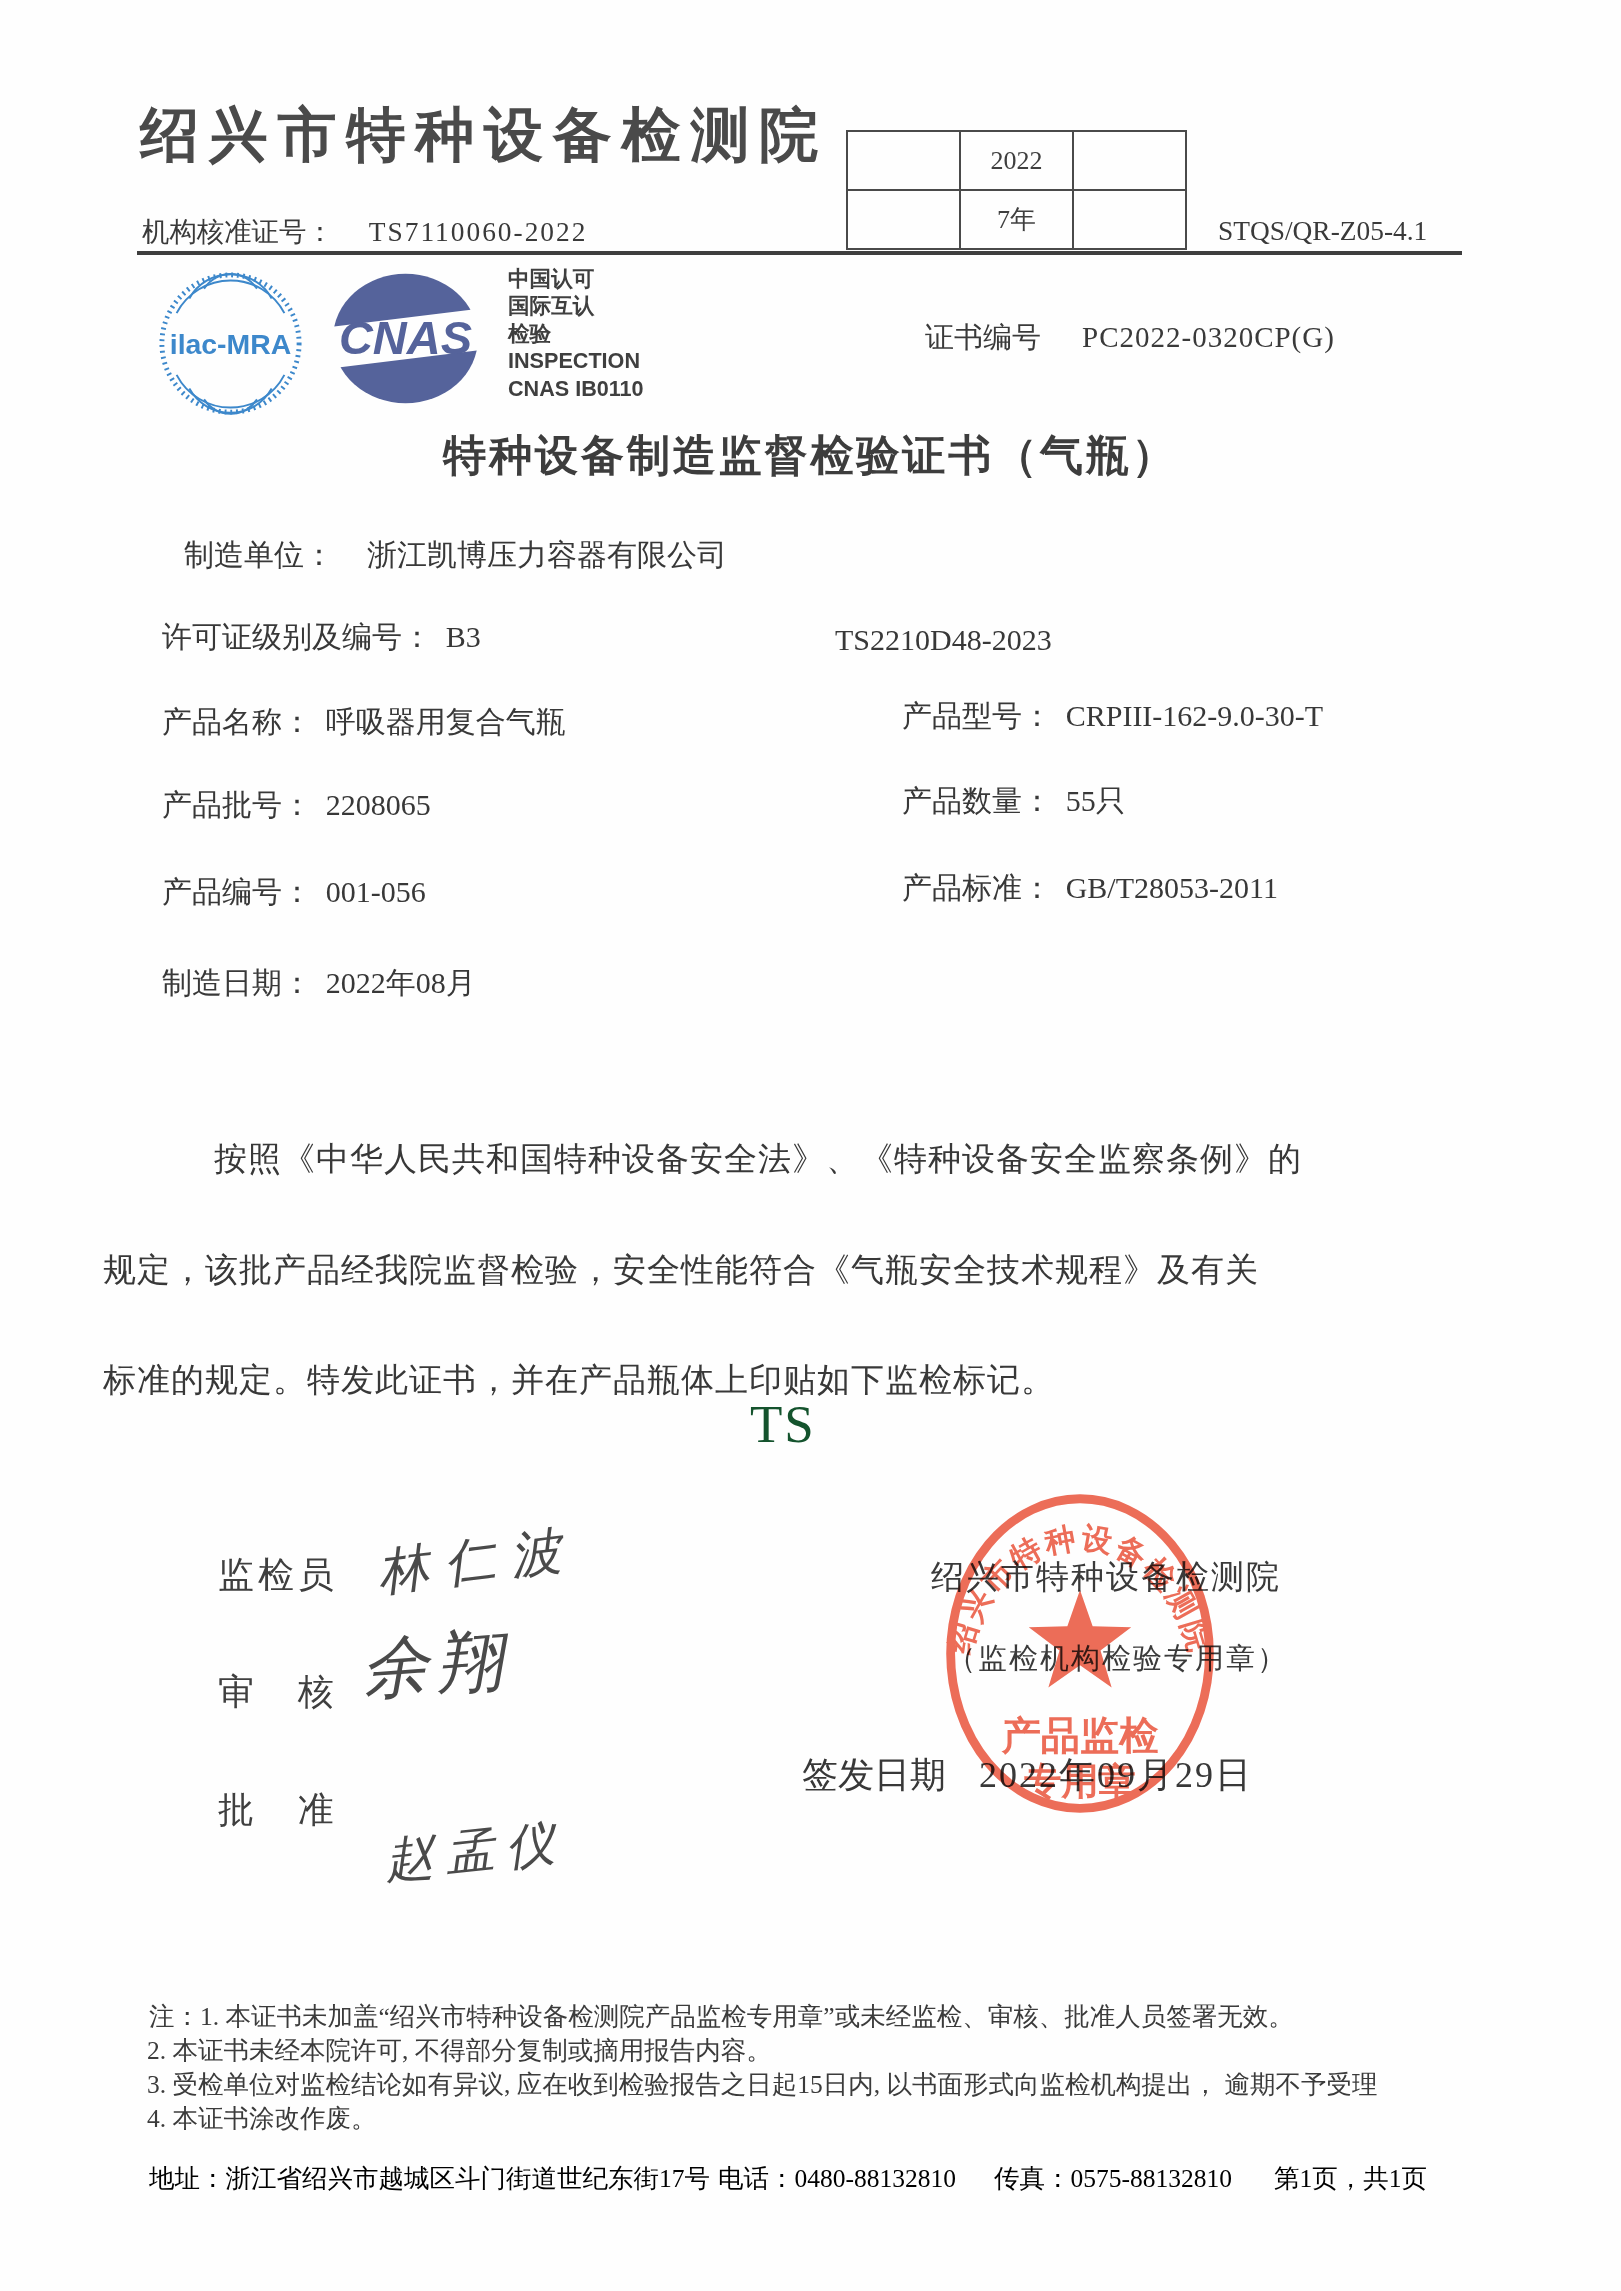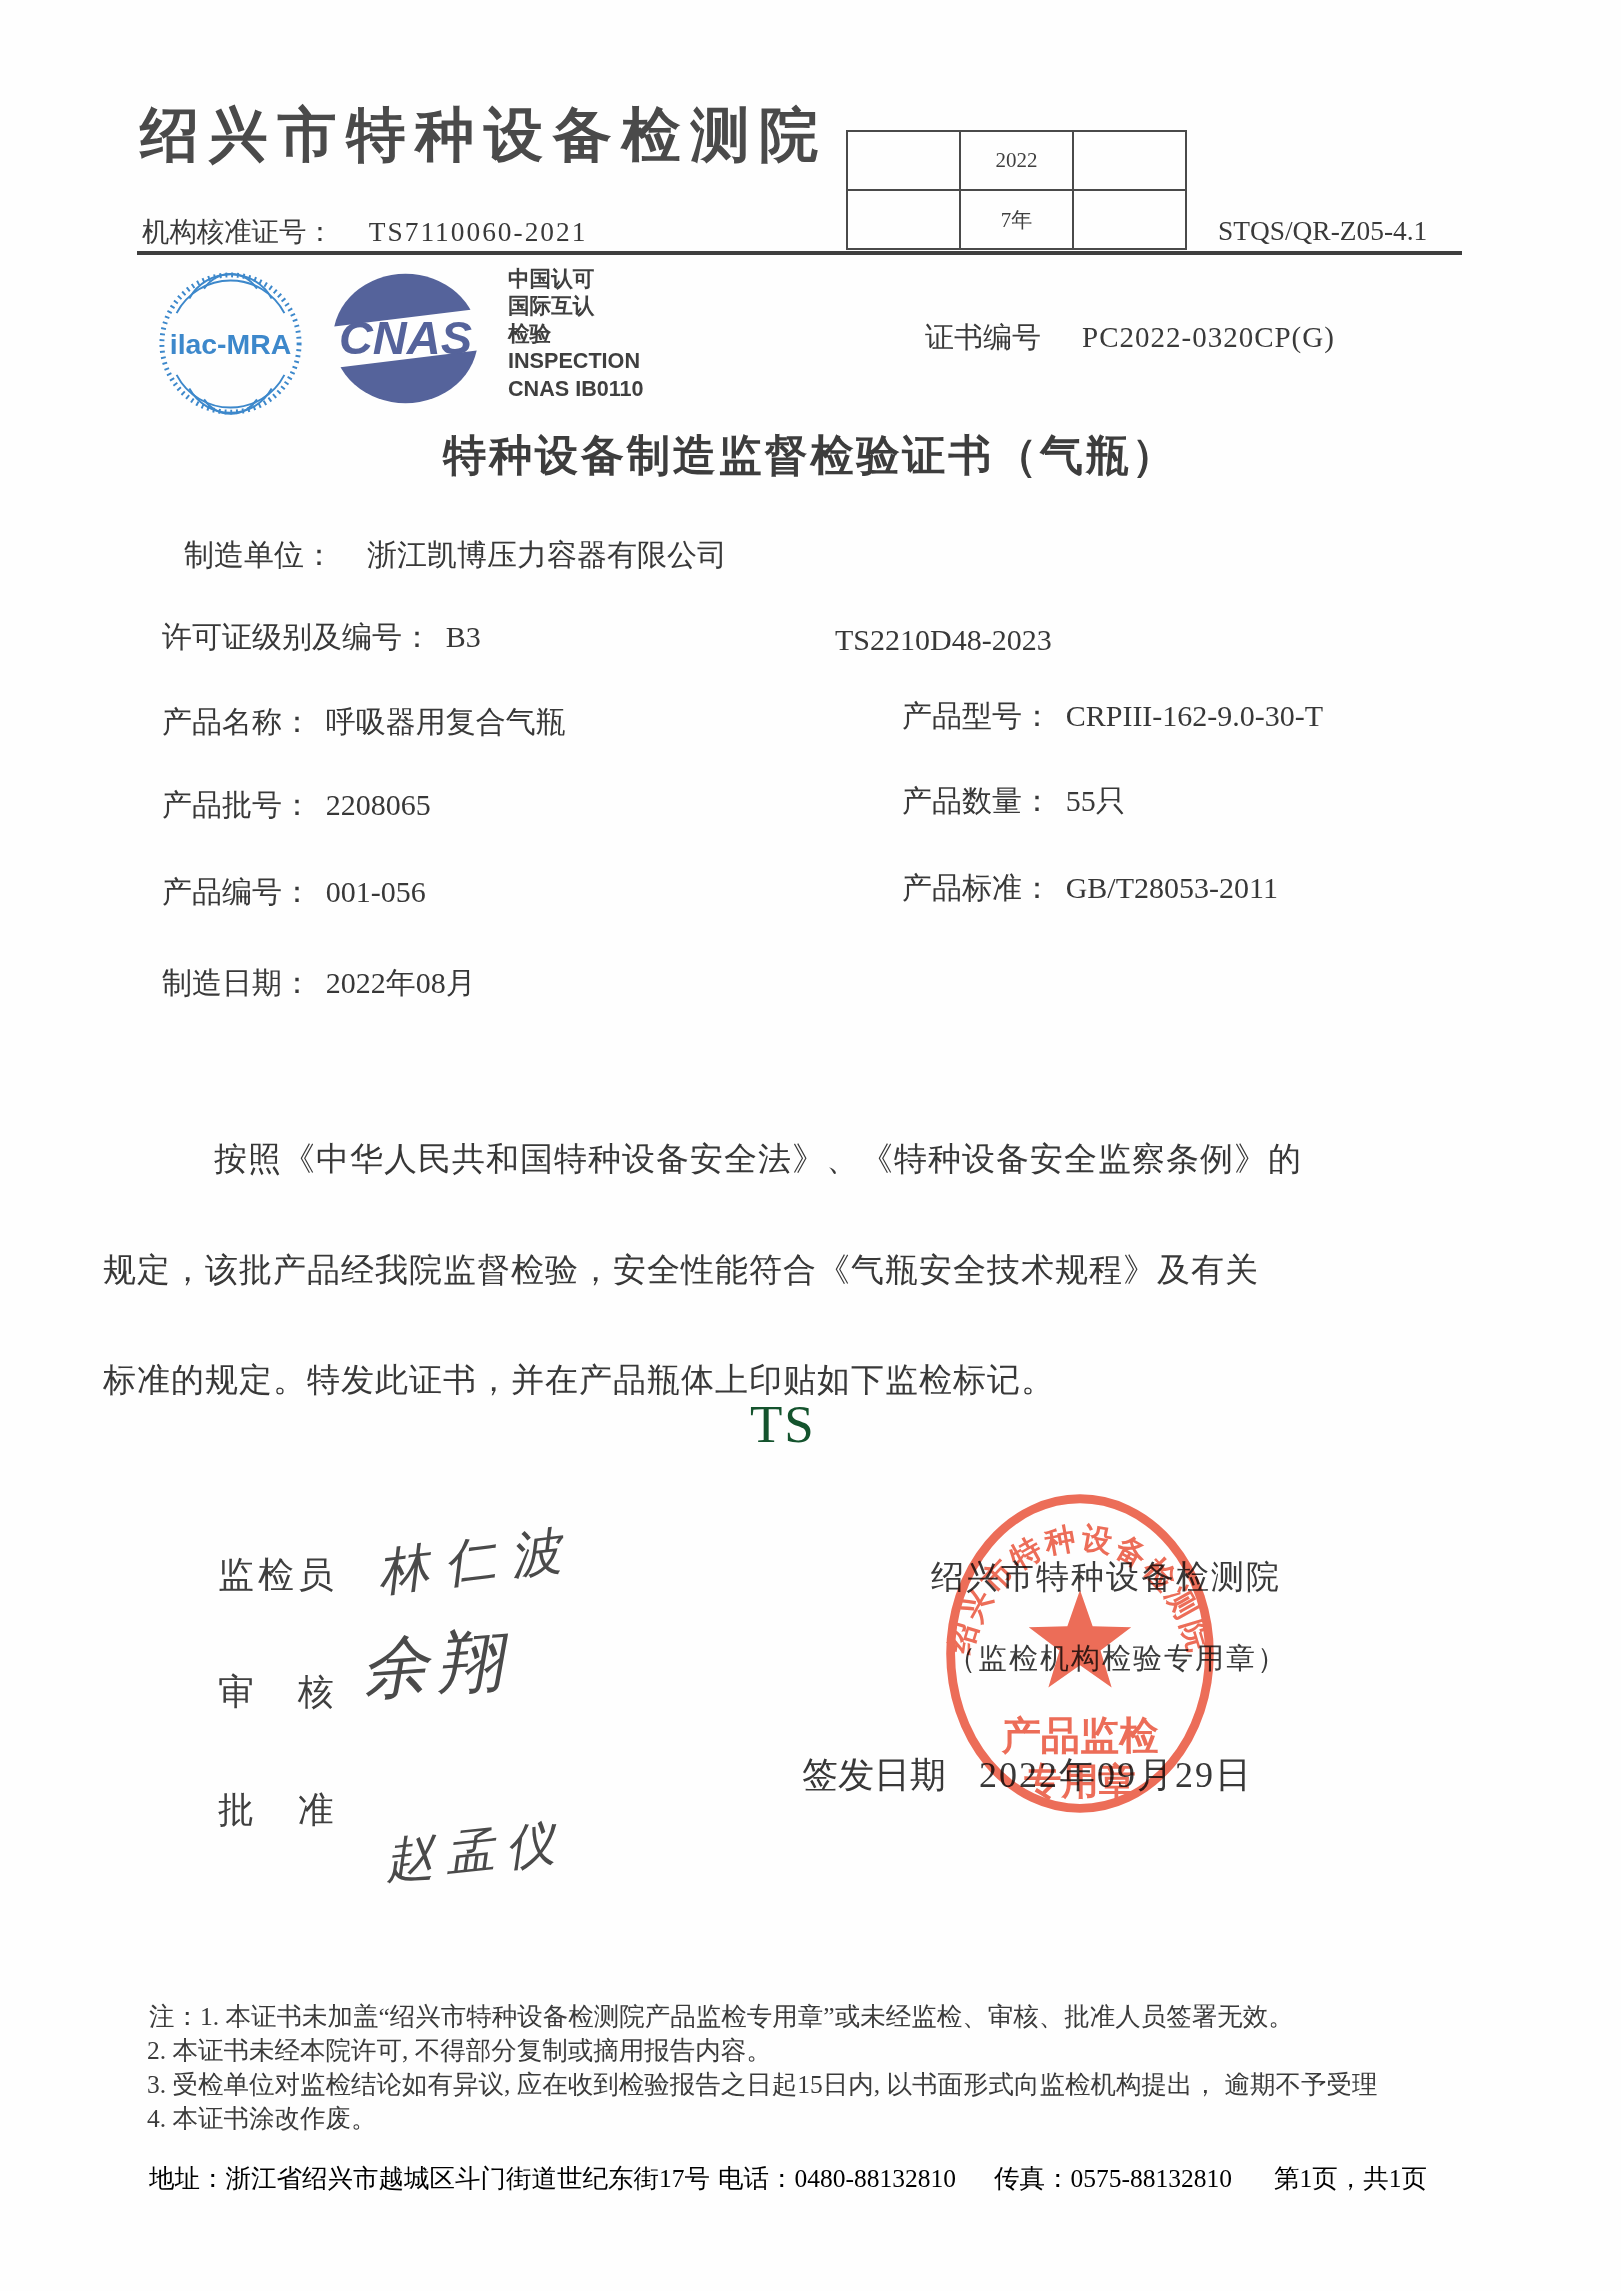--- a/index.html
+++ b/index.html
@@ -13,21 +13,21 @@
     overflow:hidden;
   }
   .abs{position:absolute;white-space:nowrap;}
 
   .institute{font-size:59px;font-weight:bold;letter-spacing:9.8px;color:#4a4a4a;}
 
   .year-table{border-collapse:collapse;}
   .year-table td{
     border:2.9px solid #4a4a4a;
     width:109px;height:55px;
-    text-align:center;font-size:21px;color:#3f3f3f;
+    text-align:center;font-size:26px;color:#3f3f3f;
   }
 
   .approval,.formcode{font-size:27.4px;color:#3a3a3a;}
   .approval .val{margin-left:35px;letter-spacing:2px;}
 
   .rule{background:#3e3e3e;height:3.9px;}
 
   .cnas-textblock{
     font-family:"Liberation Sans","DejaVu Sans",sans-serif;
     font-size:21.6px;font-weight:bold;line-height:27.4px;color:#3f3f3f;
@@ -86,21 +86,21 @@
     </tr>
     <tr>
       <td></td>
       <td>7年</td>
       <td></td>
     </tr>
   </tbody>
     </table>
 
   <div class="abs approval" style="left:142px;top:214px;">
-    <span>机构核准证号：</span><span class="val">TS7110060-2021</span>
+    <span>机构核准证号：</span><span class="val">TS7110060-2022</span>
   </div>
   <div class="abs formcode" style="left:1218px;top:216px;">STQS/QR-Z05-4.1</div>
 
   <div class="abs rule" style="left:137px;top:251px;width:1325px;"></div>
 
   <svg class="abs" style="left:157px;top:259px;" width="147" height="169" viewBox="0 0 150 172">
     <circle cx="75" cy="86" r="70" fill="none" stroke="#3d88cb" stroke-width="5" stroke-dasharray="2 4"></circle>
     <path d="M20,55 A62,62 0 0 1 130,55" fill="none" stroke="#3d88cb" stroke-width="2"></path>
     <path d="M33,40 A48,48 0 0 1 117,40" fill="none" stroke="#3d88cb" stroke-width="2"></path>
     <path d="M48,30 A32,32 0 0 1 102,30" fill="none" stroke="#3d88cb" stroke-width="2"></path>

